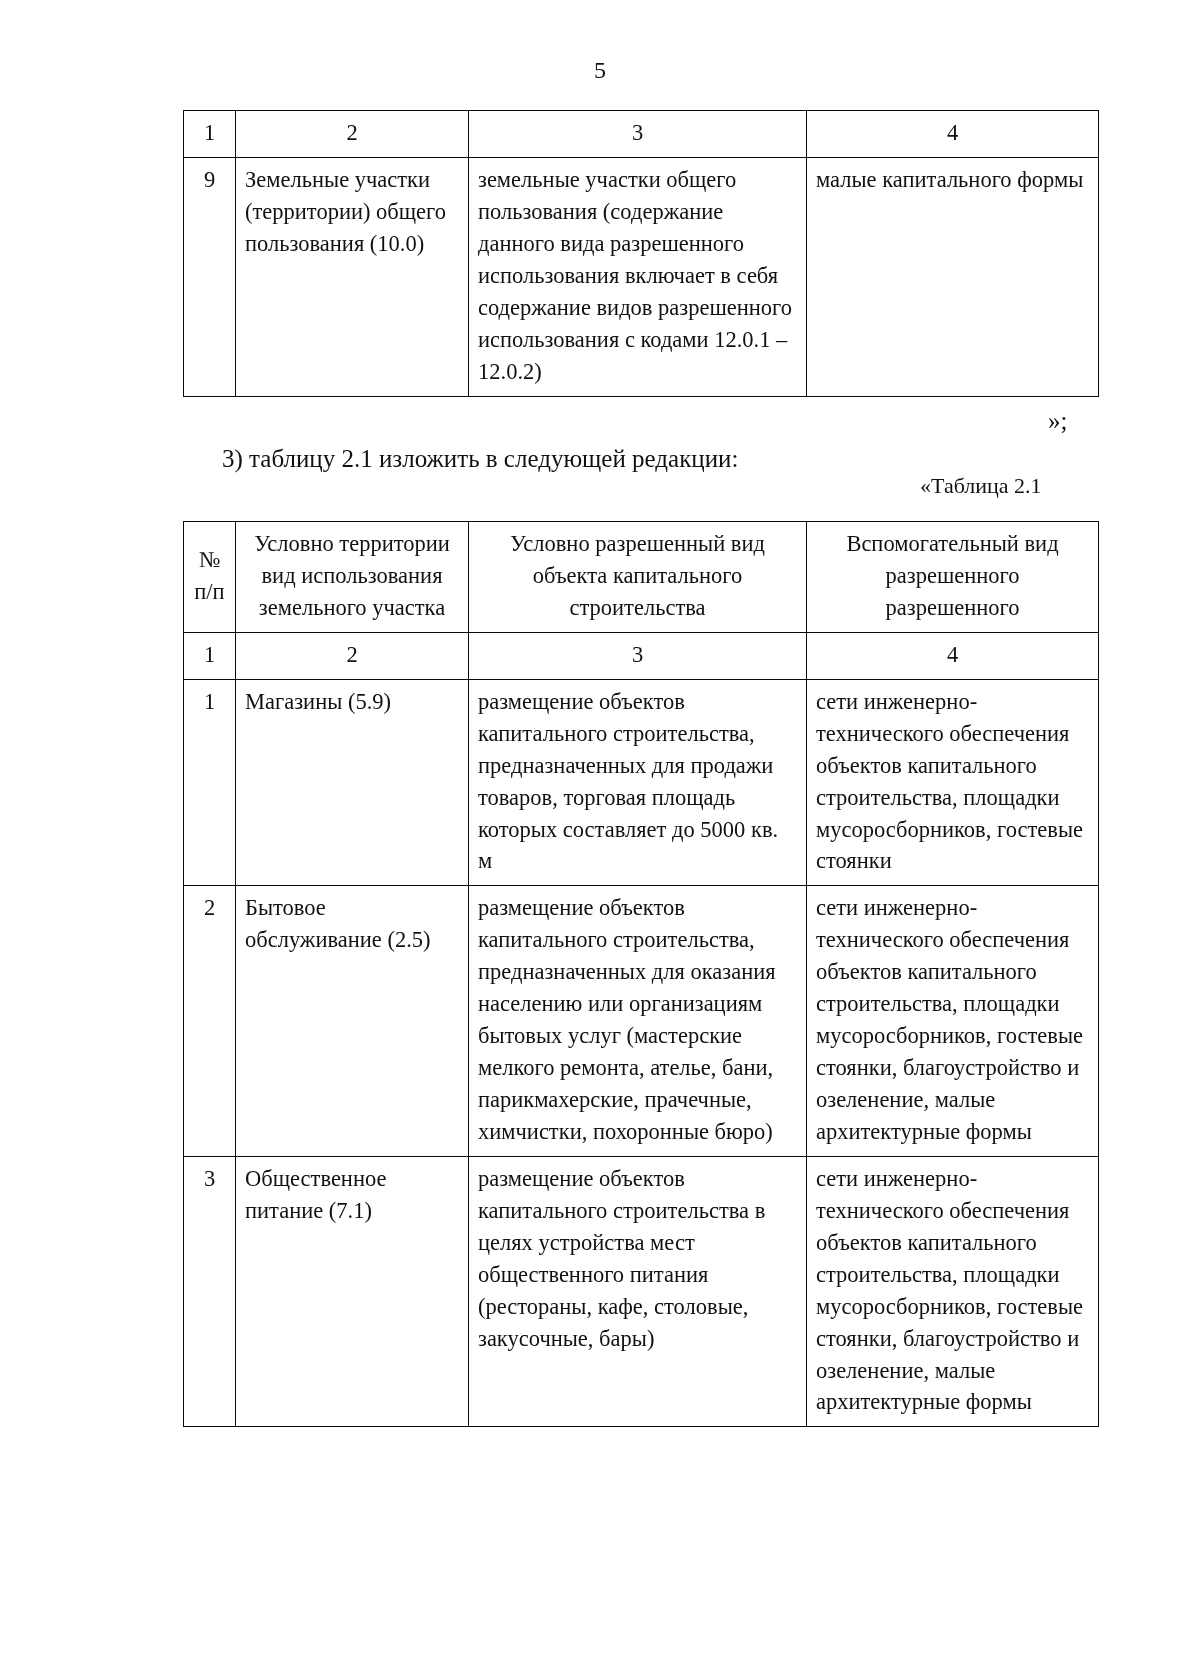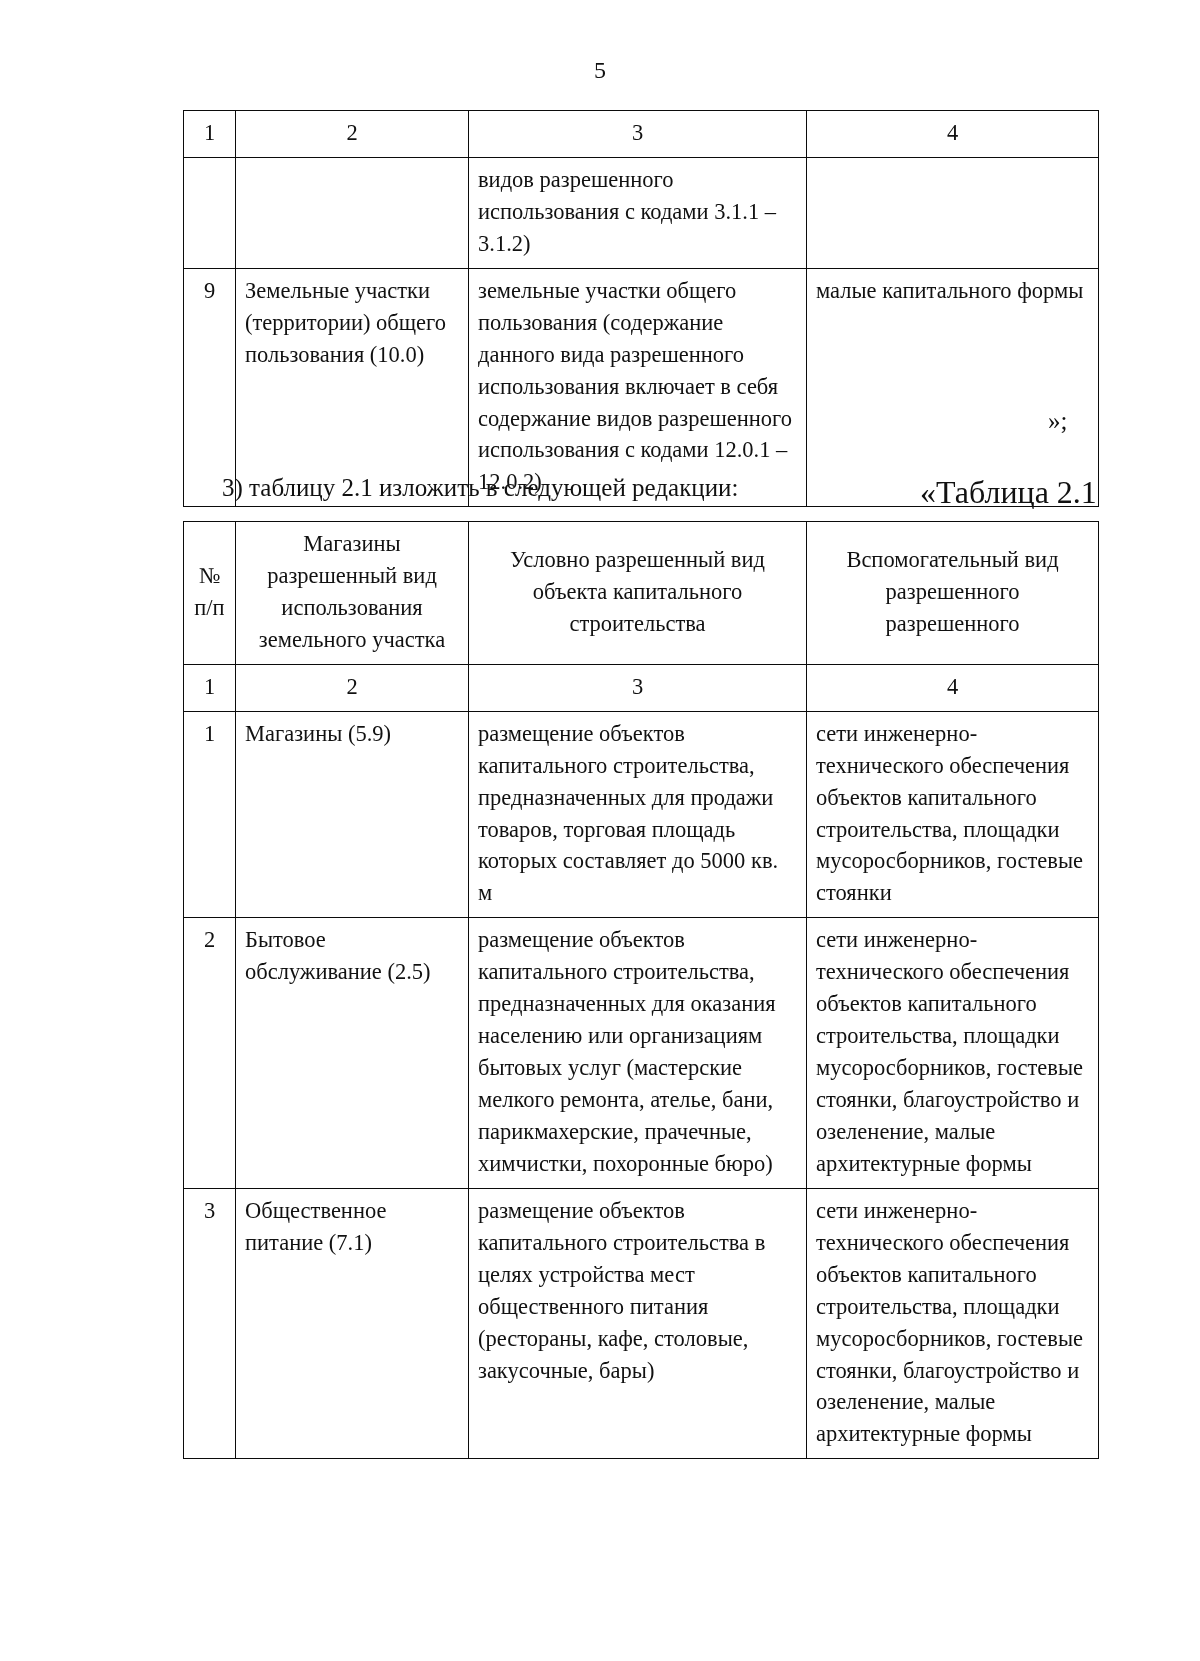--- a/index.html
+++ b/index.html
@@ -75,34 +75,33 @@
   }
 
   
   .para-intro {
     position: absolute;
     top: 443px;
     left: 222px;
     font-size: 25px;
     line-height: 1.3;
     white-space: nowrap;
-    margin-top: 29px;
   }
   .closing-guillemet {
     position: absolute;
     top: 406px;
     left: 1048px;
     font-size: 25px;
     line-height: 1.2;
   }
   .table-caption {
     position: absolute;
     top: 473px;
     left: 920px;
-    font-size: 32px;
+    font-size: 22px;
     line-height: 1.2;
     white-space: nowrap;
   }
 
   
   .table-two-wrap {
     position: absolute;
     top: 521px;
     left: 183px;
     width: 915px;
@@ -141,26 +140,20 @@
         <col style="width:292px">
       </colgroup>
       <tbody>
         <tr class="colhdr">
           <td class="num">1</td>
           <td class="center">2</td>
           <td class="center">3</td>
           <td class="center">4</td>
         </tr>
         <tr>
-          <td class="num"></td>
-          <td></td>
-          <td>видов разрешенного использования с кодами 3.1.1 – 3.1.2)</td>
-          <td></td>
-        </tr>
-        <tr>
           <td class="num">9</td>
           <td>Земельные участки (территории) общего пользования (10.0)</td>
           <td>земельные участки общего пользования (содержание данного вида разрешенного использования включает в себя содержание видов разрешенного использования с кодами 12.0.1 – 12.0.2)</td>
           <td>малые капитального формы</td>
         </tr>
       </tbody>
     </table>
   </div>
 
   <div class="closing-guillemet">»;</div>
@@ -176,21 +169,21 @@
         <col style="width:233px">
         <col style="width:338px">
         <col style="width:292px">
       </colgroup>
       <tbody>
         <tr>
           <td class="thead-cell narrow">
             <span class="cell-text">№</span>
             <span class="cell-text">п/п</span>
           </td>
-          <td class="thead-cell">Магазины разрешенный вид использования земельного участка</td>
+          <td class="thead-cell">Условно территории вид использования земельного участка</td>
           <td class="thead-cell">Условно разрешенный  вид объекта капитального строительства</td>
           <td class="thead-cell">Вспомогательный вид разрешенного разрешенного</td>
         </tr>
         <tr class="colhdr">
           <td class="num">1</td>
           <td class="center">2</td>
           <td class="center">3</td>
           <td class="center">4</td>
         </tr>
         <tr>

